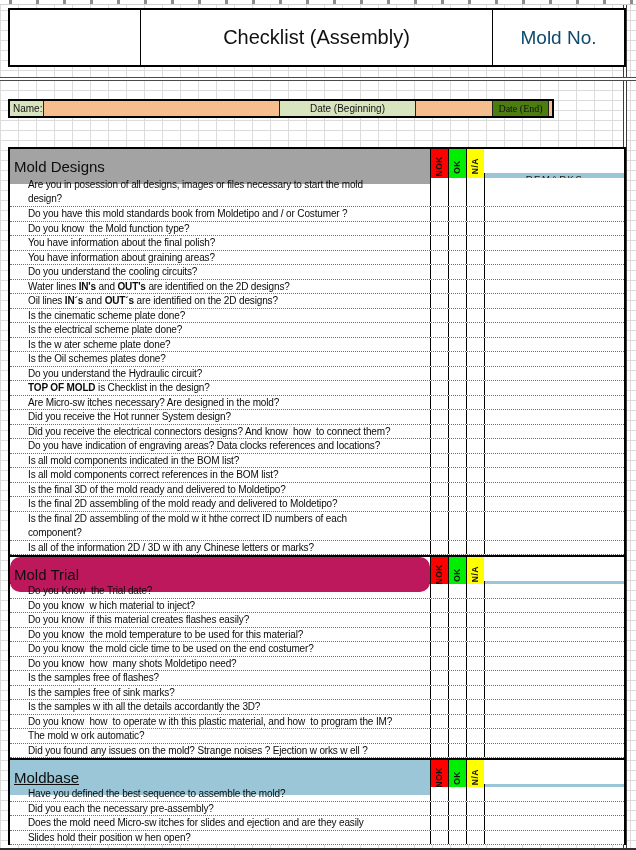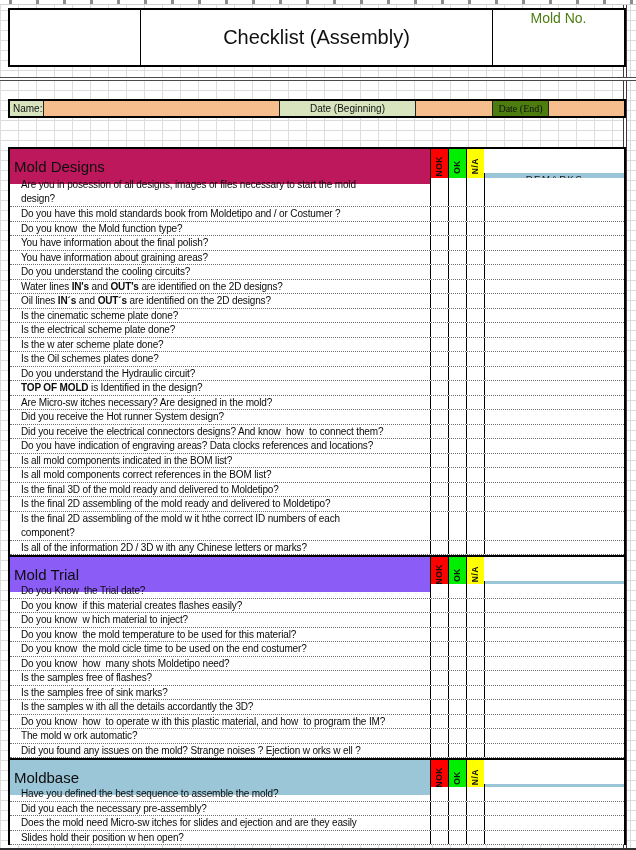--- a/index.html
+++ b/index.html
@@ -25,28 +25,28 @@
   .vedge { position:absolute; top:0; bottom:0; left:623px; width:4px; background:#fff;
            border-left:1px solid #3c3c3c; border-right:1px solid #3c3c3c; z-index:1; }
   .bedge { position:absolute; bottom:0; left:0; width:100%; height:2px; background:#2e2e2e; z-index:6; }
 
   
   .title-block { position:absolute; left:8px; top:8px; width:618px; height:59px; display:flex;
                  border:2px solid #000; background:#fff; z-index:2; }
   .tb-left  { width:131px; border-right:1px solid #000; }
   .tb-title { flex:1; display:flex; align-items:center; justify-content:center;
               font-size:20px; color:#111; border-right:1px solid #000; }
-  .tb-mold  { width:131px; text-align:center; font-size:14px; padding-top:0; color:#4d7c0f; }
+  .tb-mold  { width:131px; text-align:center; font-size:19px; padding-top:17px; color:#0c4a6e; }
 
   
   .hrule { position:absolute; left:0; top:77px; width:636px; height:4px; background:#fff;
            border-top:1px solid #4a4a4a; border-bottom:1px solid #4a4a4a; z-index:2; }
 
   
-  .name-row { position:absolute; left:8px; top:99px; width:618px; height:19px; display:flex;
+  .name-row { position:absolute; left:8px; top:99px; width:546px; height:19px; display:flex;
               border:2px solid #000; background:#fff; z-index:2; }
   .nr-cell { height:100%; border-right:1px solid #222; display:flex; align-items:center;
              justify-content:center; font-size:10px; color:#111; overflow:hidden; }
   .nr-name-label { width:34px; justify-content:flex-start; padding-left:3px; }
   .nr-name-input { width:236px; }
   .nr-dbeg-label { width:136px; }
   .nr-dbeg-input { width:77px; }
   .nr-dend-label { width:56px; }
   .nr-dend-input { flex:1; border-right:none; }
 
@@ -60,21 +60,21 @@
   .st-cell { border-left:1px solid #000; display:flex; align-items:center; justify-content:center; overflow:hidden; }
   .vlabel { writing-mode:vertical-rl; transform:rotate(180deg); font-size:8.5px; font-weight:bold;
             color:#111; letter-spacing:0.5px; line-height:1; }
   .remarks-h { border-left:1px solid #000; display:flex; align-items:center; justify-content:center;
                font-size:9.5px; letter-spacing:1.5px; color:#161616;margin-top:24px; }
 
   .row { display:grid; grid-template-columns:420px 18px 18px 18px 1fr;
          height:14.5px; border-bottom:1px dotted #6e6e6e; background:#fff; }
   .row.tall { height:29px; }
   .q-cell { font-size:10px; letter-spacing:-0.15px; color:#0a0a0a; line-height:13.5px;
-            padding-left:11px; overflow:hidden; white-space:pre; }
+            padding-left:18px; overflow:hidden; white-space:pre; }
   .row.tall .q-cell { white-space:normal; }
   .q-line { white-space:pre; line-height:14px; }
   .q-cell b { font-weight:bold; }
   .s-cell { border-left:1px solid #000; background:#fff; }
   .r-cell { border-left:1px solid #000; background:#fff; }
 </style>
 </head>
 <body>
 
 <div class="page">
@@ -95,21 +95,21 @@
     <div class="nr-cell nr-name-input" style="background: rgb(247, 190, 141);"></div>
     <div class="nr-cell nr-dbeg-label" style="background: rgb(216, 228, 190);">Date (Beginning)</div>
     <div class="nr-cell nr-dbeg-input" style="background: rgb(247, 190, 141);"></div>
     <div class="nr-cell nr-dend-label" style="background: #4d7c0f; font-family: Liberation Serif, serif;">Date (End)</div>
     <div class="nr-cell nr-dend-input" style="background: rgb(247, 190, 141);"></div>
   </div>
 
   <div class="table" id="checklist-table">
       <div class="section">
         <div class="sec-header">
-          <div class="sec-title" style="background: #be185d;">Mold Designs</div>
+          <div class="sec-title" style="background: #a3a3a3;">Mold Designs</div>
           <div class="st-cell" style="background: rgb(255, 0, 0);">
             <span class="vlabel">NOK</span>
           </div>
           <div class="st-cell" style="background: rgb(0, 238, 0);">
             <span class="vlabel">OK</span>
           </div>
           <div class="st-cell" style="background: rgb(255, 255, 0);">
             <span class="vlabel">N/A</span>
           </div>
           <div class="remarks-h" style="background: rgb(154, 198, 215);">REMARKS</div>
@@ -202,21 +202,21 @@
           <div class="r-cell"></div>
         </div>
         <div class="row">
           <div class="q-cell">Do you understand the Hydraulic circuit?</div>
           <div class="s-cell"></div>
           <div class="s-cell"></div>
           <div class="s-cell"></div>
           <div class="r-cell"></div>
         </div>
         <div class="row">
-          <div class="q-cell"><b>TOP OF MOLD</b><span> is Identified in the design?</span></div>
+          <div class="q-cell"><b>TOP OF MOLD</b><span> is Checklist in the design?</span></div>
           <div class="s-cell"></div>
           <div class="s-cell"></div>
           <div class="s-cell"></div>
           <div class="r-cell"></div>
         </div>
         <div class="row">
           <div class="q-cell">Are Micro-sw itches necessary? Are designed in the mold?</div>
           <div class="s-cell"></div>
           <div class="s-cell"></div>
           <div class="s-cell"></div>
@@ -284,48 +284,48 @@
         <div class="row">
           <div class="q-cell">Is all of the information 2D / 3D w ith any Chinese letters or marks?</div>
           <div class="s-cell"></div>
           <div class="s-cell"></div>
           <div class="s-cell"></div>
           <div class="r-cell"></div>
         </div>
       </div>
       <div class="section">
         <div class="sec-header">
-          <div class="sec-title" style="background: #8b5cf6;">Mold Trial</div>
+          <div class="sec-title" style="background: #be185d; border-radius: 10px;">Mold Trial</div>
           <div class="st-cell" style="background: rgb(255, 0, 0);">
             <span class="vlabel">NOK</span>
           </div>
           <div class="st-cell" style="background: rgb(0, 238, 0);">
             <span class="vlabel">OK</span>
           </div>
           <div class="st-cell" style="background: rgb(255, 255, 0);">
             <span class="vlabel">N/A</span>
           </div>
           <div class="remarks-h" style="background: rgb(154, 198, 215);">REMARKS</div>
         </div>
         <div class="row">
           <div class="q-cell">Do you Know  the Trial date?</div>
           <div class="s-cell"></div>
           <div class="s-cell"></div>
           <div class="s-cell"></div>
           <div class="r-cell"></div>
         </div>
         <div class="row">
+          <div class="q-cell">Do you know  w hich material to inject?</div>
+          <div class="s-cell"></div>
+          <div class="s-cell"></div>
+          <div class="s-cell"></div>
+          <div class="r-cell"></div>
+        </div>
+        <div class="row">
           <div class="q-cell">Do you know  if this material creates flashes easily?</div>
-          <div class="s-cell"></div>
-          <div class="s-cell"></div>
-          <div class="s-cell"></div>
-          <div class="r-cell"></div>
-        </div>
-        <div class="row">
-          <div class="q-cell">Do you know  w hich material to inject?</div>
           <div class="s-cell"></div>
           <div class="s-cell"></div>
           <div class="s-cell"></div>
           <div class="r-cell"></div>
         </div>
         <div class="row">
           <div class="q-cell">Do you know  the mold temperature to be used for this material?</div>
           <div class="s-cell"></div>
           <div class="s-cell"></div>
           <div class="s-cell"></div>
@@ -383,21 +383,21 @@
         <div class="row">
           <div class="q-cell">Did you found any issues on the mold? Strange noises ? Ejection w orks w ell ?</div>
           <div class="s-cell"></div>
           <div class="s-cell"></div>
           <div class="s-cell"></div>
           <div class="r-cell"></div>
         </div>
       </div>
       <div class="section">
         <div class="sec-header">
-          <div class="sec-title" style="background: rgb(154, 198, 215);">Moldbase</div>
+          <div class="sec-title" style="background: rgb(154, 198, 215); text-decoration: underline;">Moldbase</div>
           <div class="st-cell" style="background: rgb(255, 0, 0);">
             <span class="vlabel">NOK</span>
           </div>
           <div class="st-cell" style="background: rgb(0, 238, 0);">
             <span class="vlabel">OK</span>
           </div>
           <div class="st-cell" style="background: rgb(255, 255, 0);">
             <span class="vlabel">N/A</span>
           </div>
           <div class="remarks-h" style="background: rgb(154, 198, 215);">REMARKS</div>

